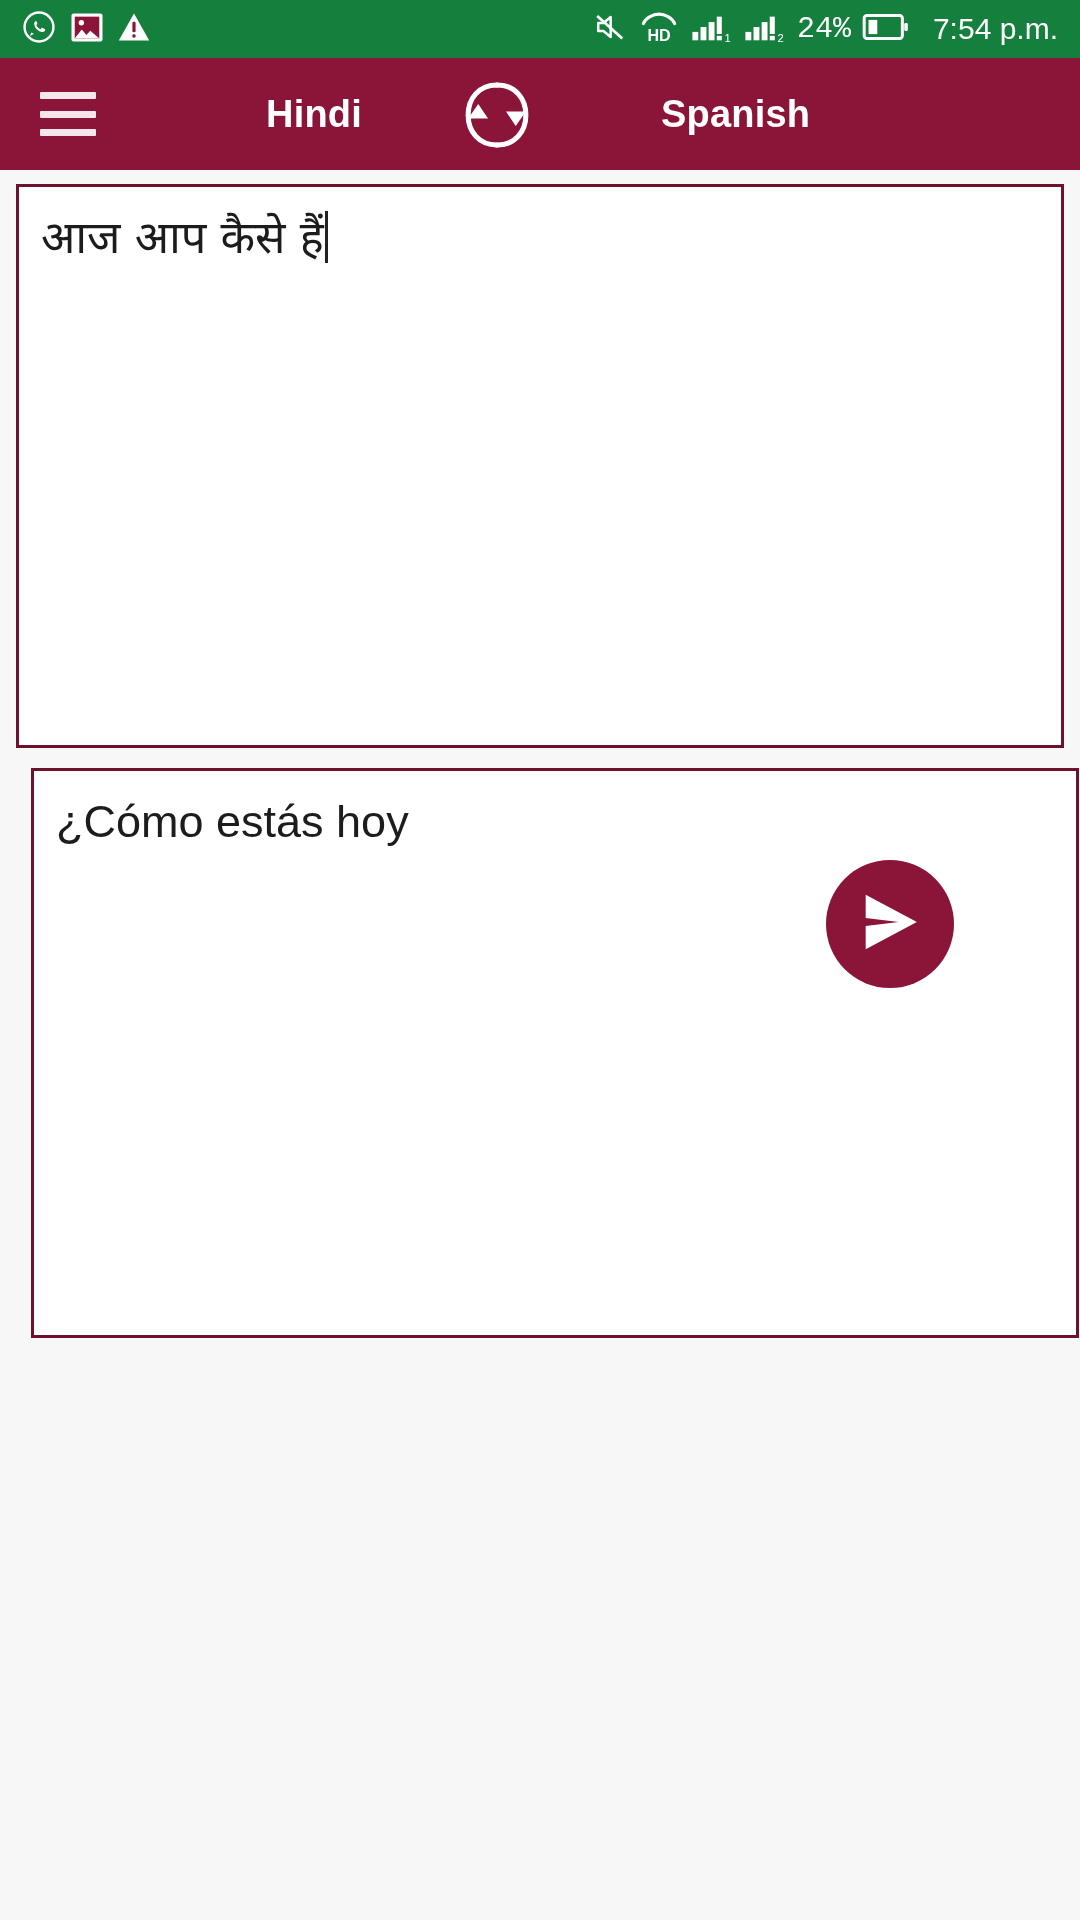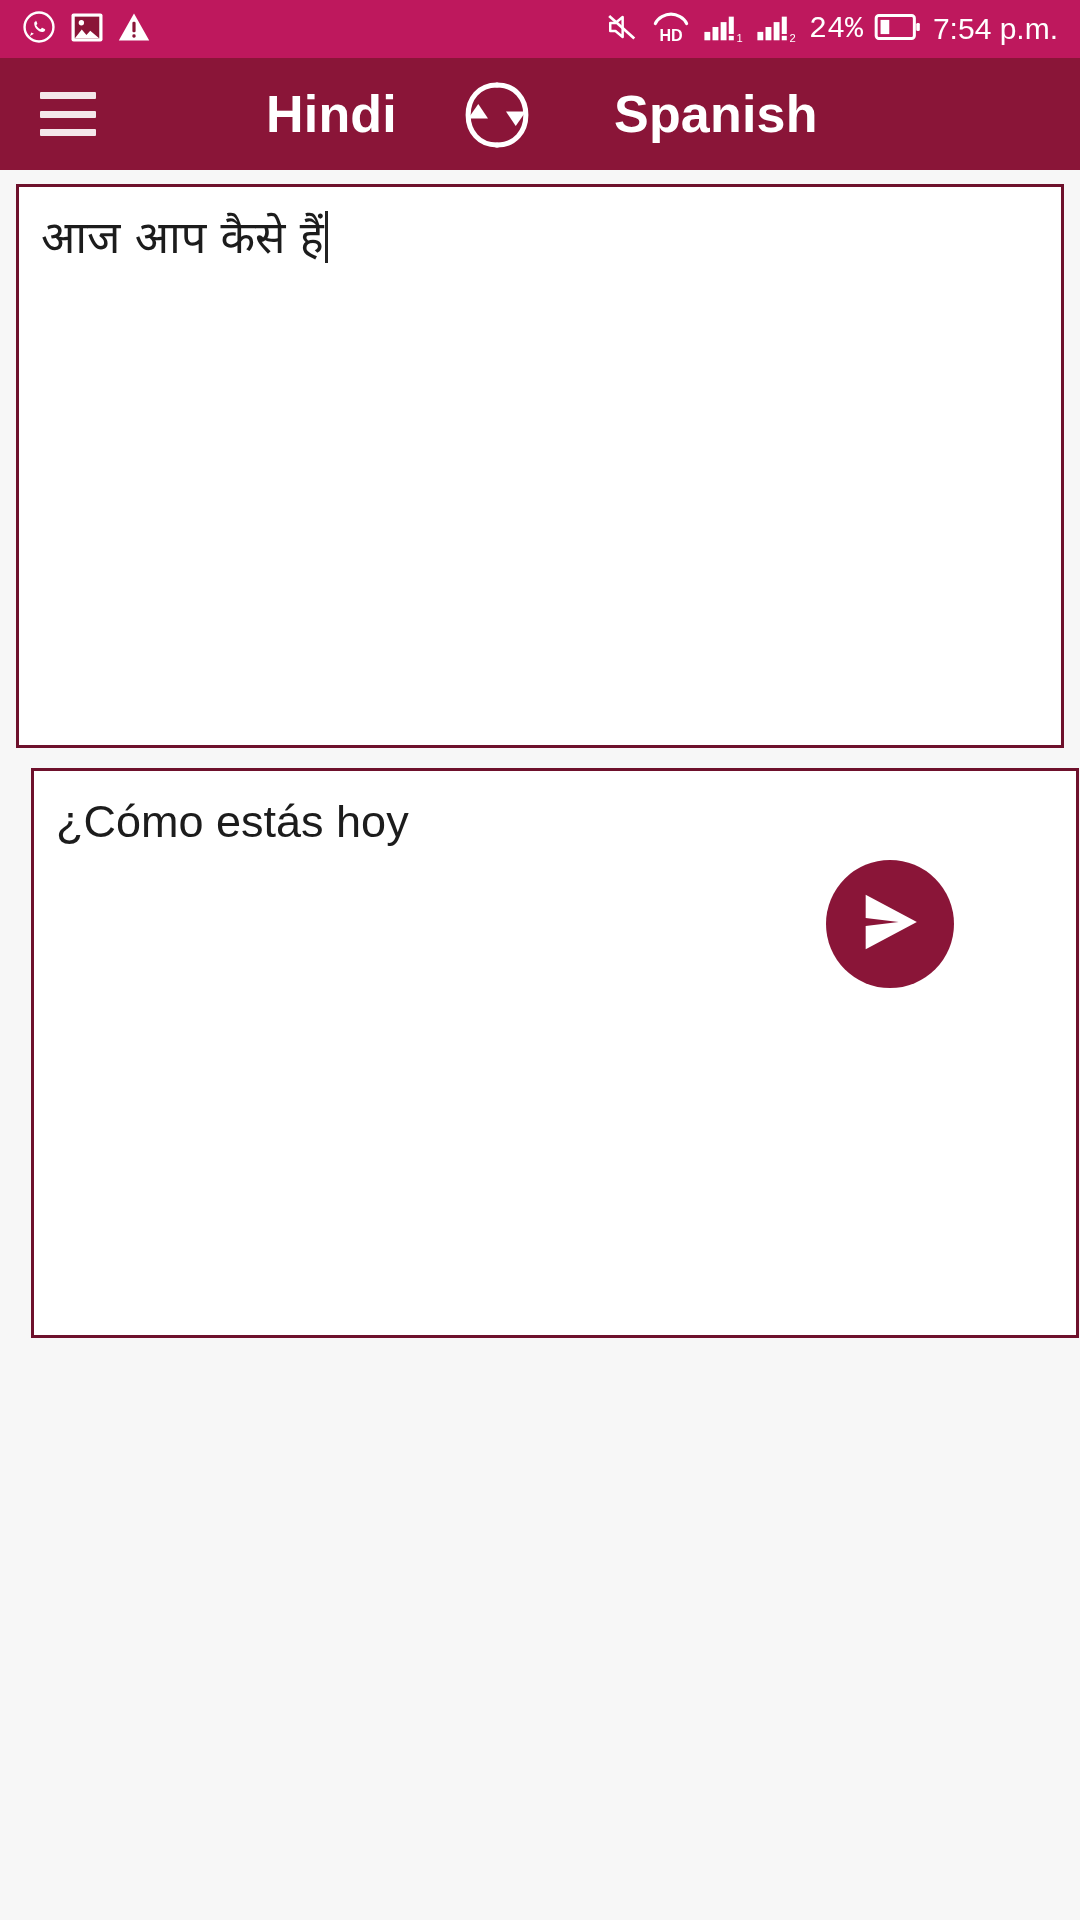--- a/index.html
+++ b/index.html
@@ -18,21 +18,21 @@
     height: 1920px;
     background: #f7f7f7;
   }
 
   
   .status-bar {
     position: absolute;
     top: 0; left: 0;
     width: 1080px;
     height: 58px;
-    background: #be185d;
+    background: #15803d;
     display: flex;
     align-items: center;
     justify-content: space-between;
     padding: 0 22px;
   }
   .status-left, .status-right {
     display: flex;
     align-items: center;
   }
   .status-left { gap: 14px; }
@@ -46,21 +46,21 @@
     line-height: 1;
     white-space: nowrap;
     font-family: Liberation Mono, monospace;
   }
   .clock {
     color: #ffffff;
     font-size: 30px;
     font-weight: 400;
     line-height: 1;
     white-space: nowrap;
-    margin-left: 0;
+    margin-left: 12px;
   }
 
   
   .app-bar {
     position: absolute;
     top: 58px; left: 0;
     width: 1080px;
     height: 112px;
     background: #8A1538;
     display: flex;
@@ -81,28 +81,28 @@
     display: block;
     width: 56px;
     height: 7px;
     background: #f4e6ea;
     border-radius: 1px;
   }
 
   .lang-label {
     position: absolute;
     color: #ffffff;
-    font-size: 52px;
+    font-size: 38px;
     font-weight: bold;
     letter-spacing: 0.2px;
     white-space: nowrap;
     cursor: pointer;
   }
   .lang-source { left: 266px; }
-  .lang-target { left: 614px; text-align: right; }
+  .lang-target { left: 661px; text-align: right; }
 
   .swap-btn {
     position: absolute;
     left: 458px;
     top: 18px;
     width: 78px;
     height: 78px;
     cursor: pointer;
   }
 

